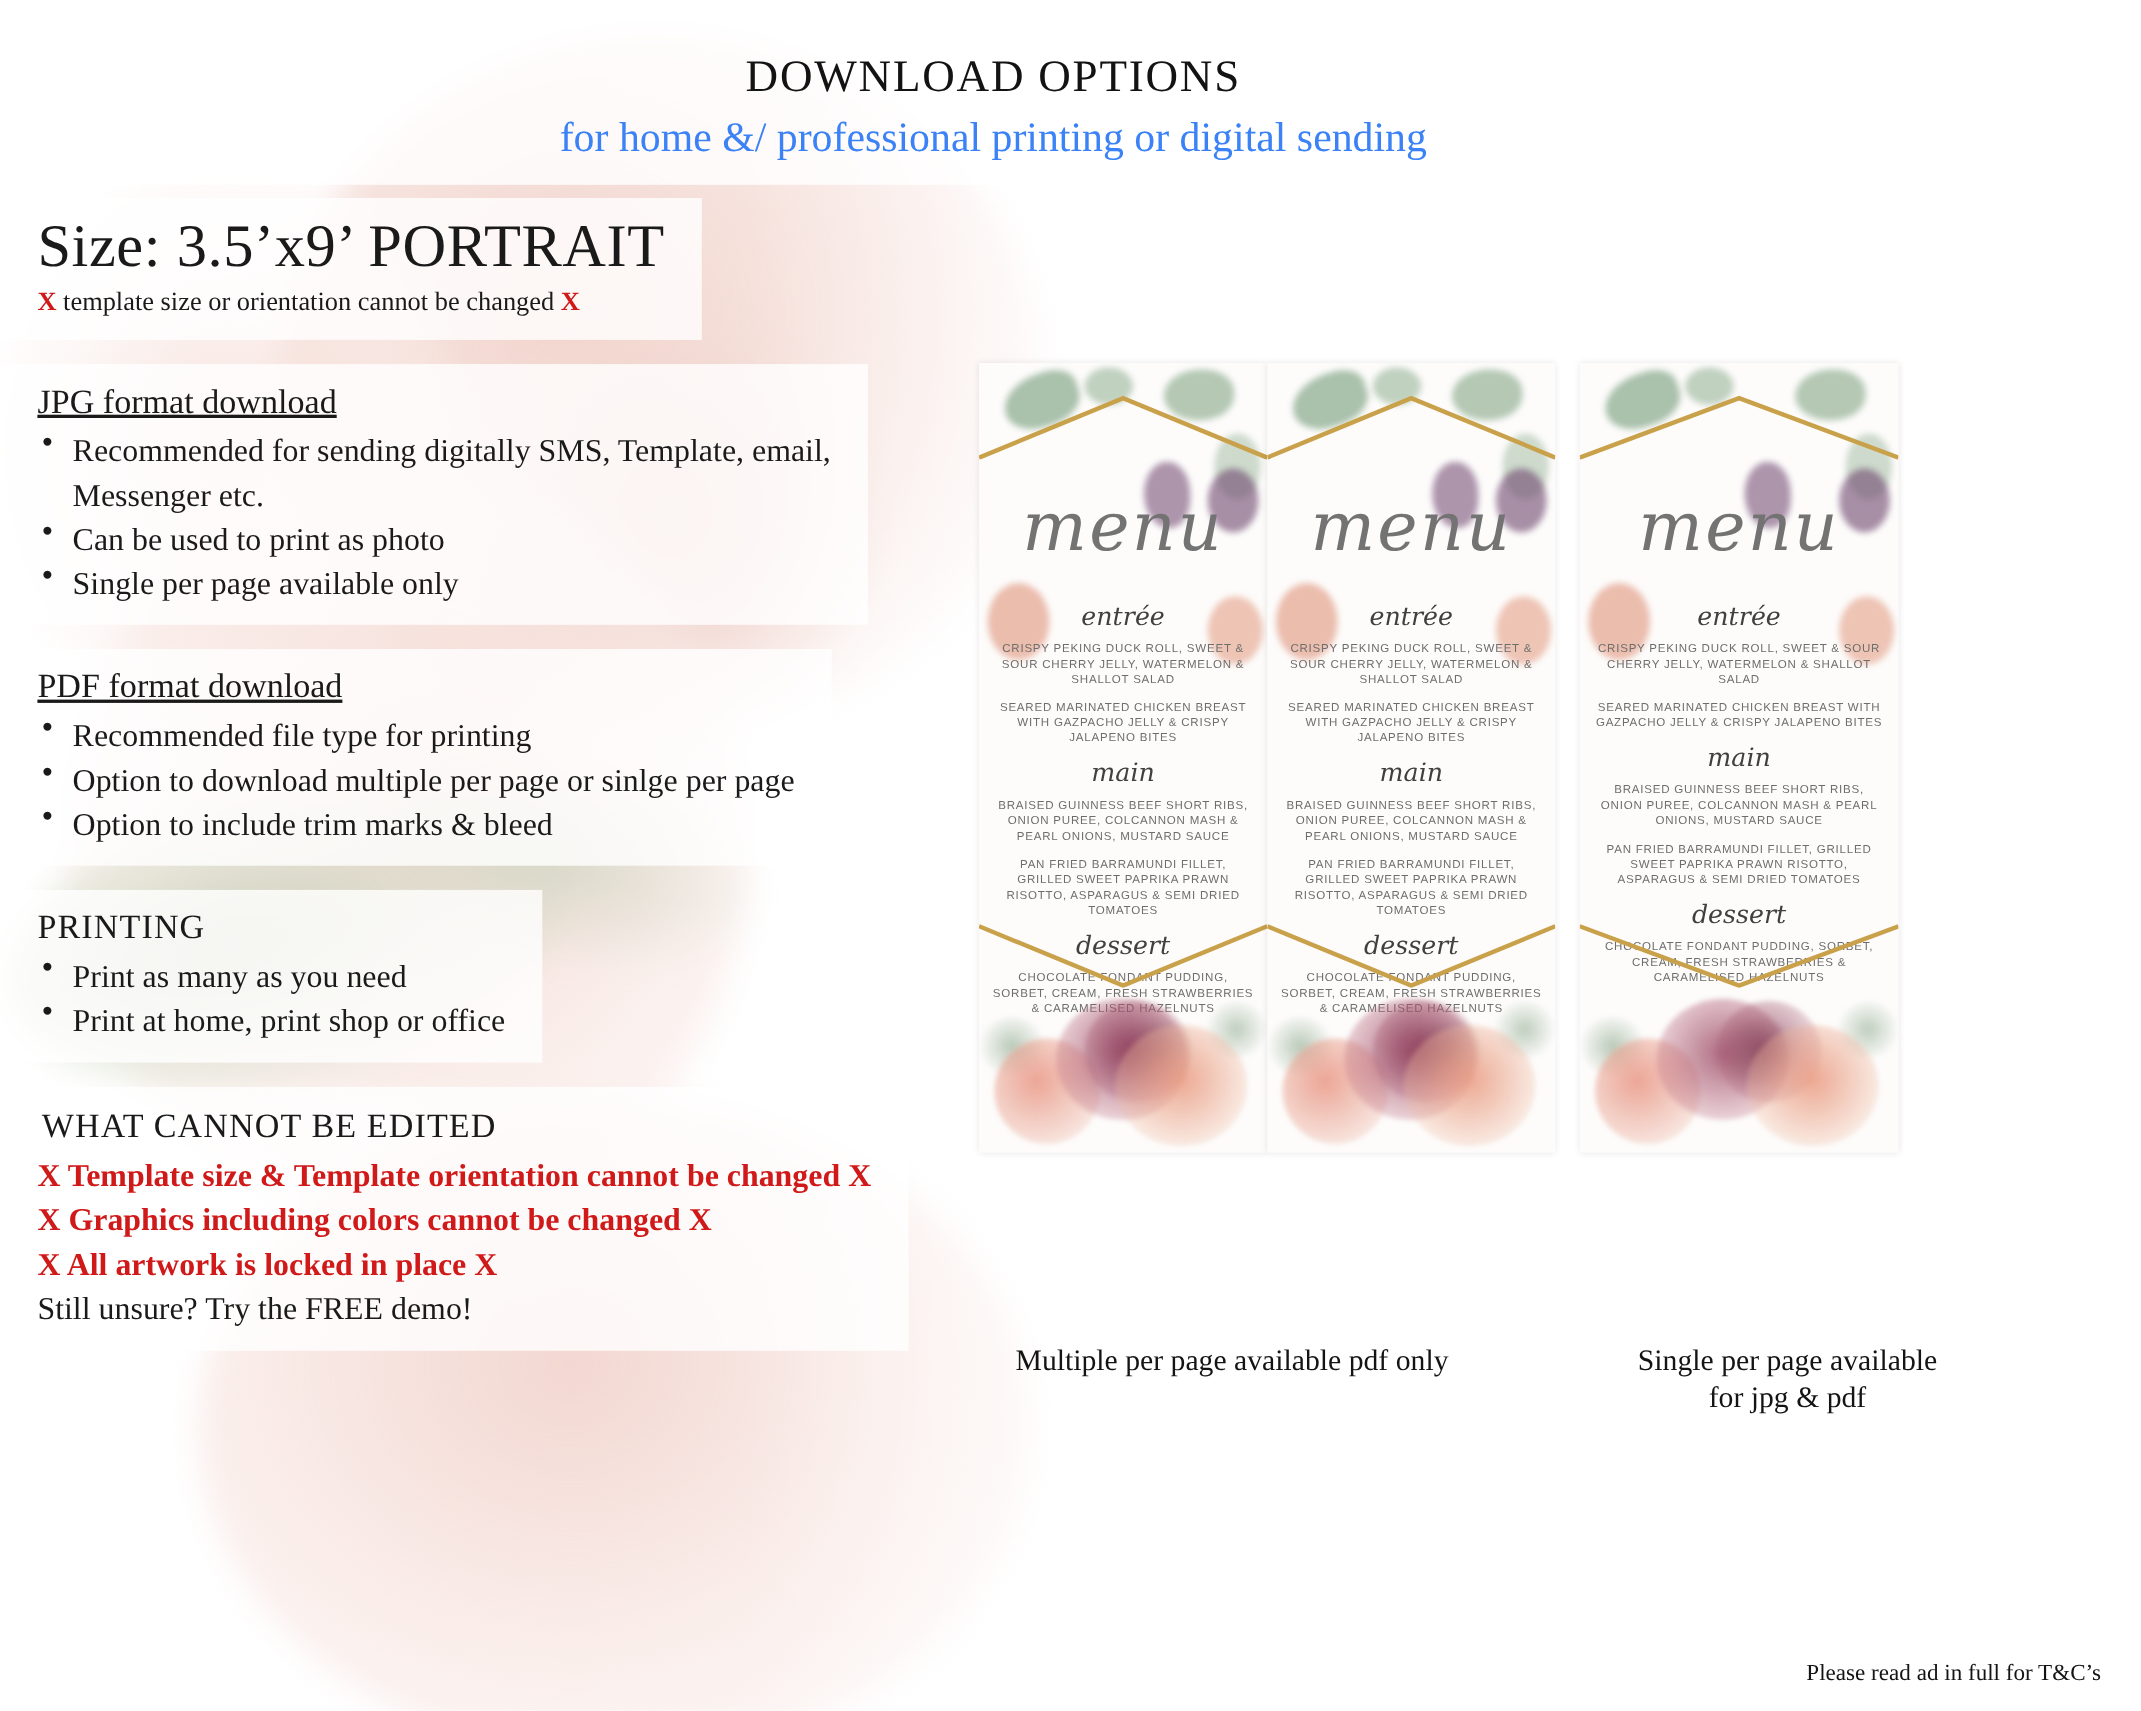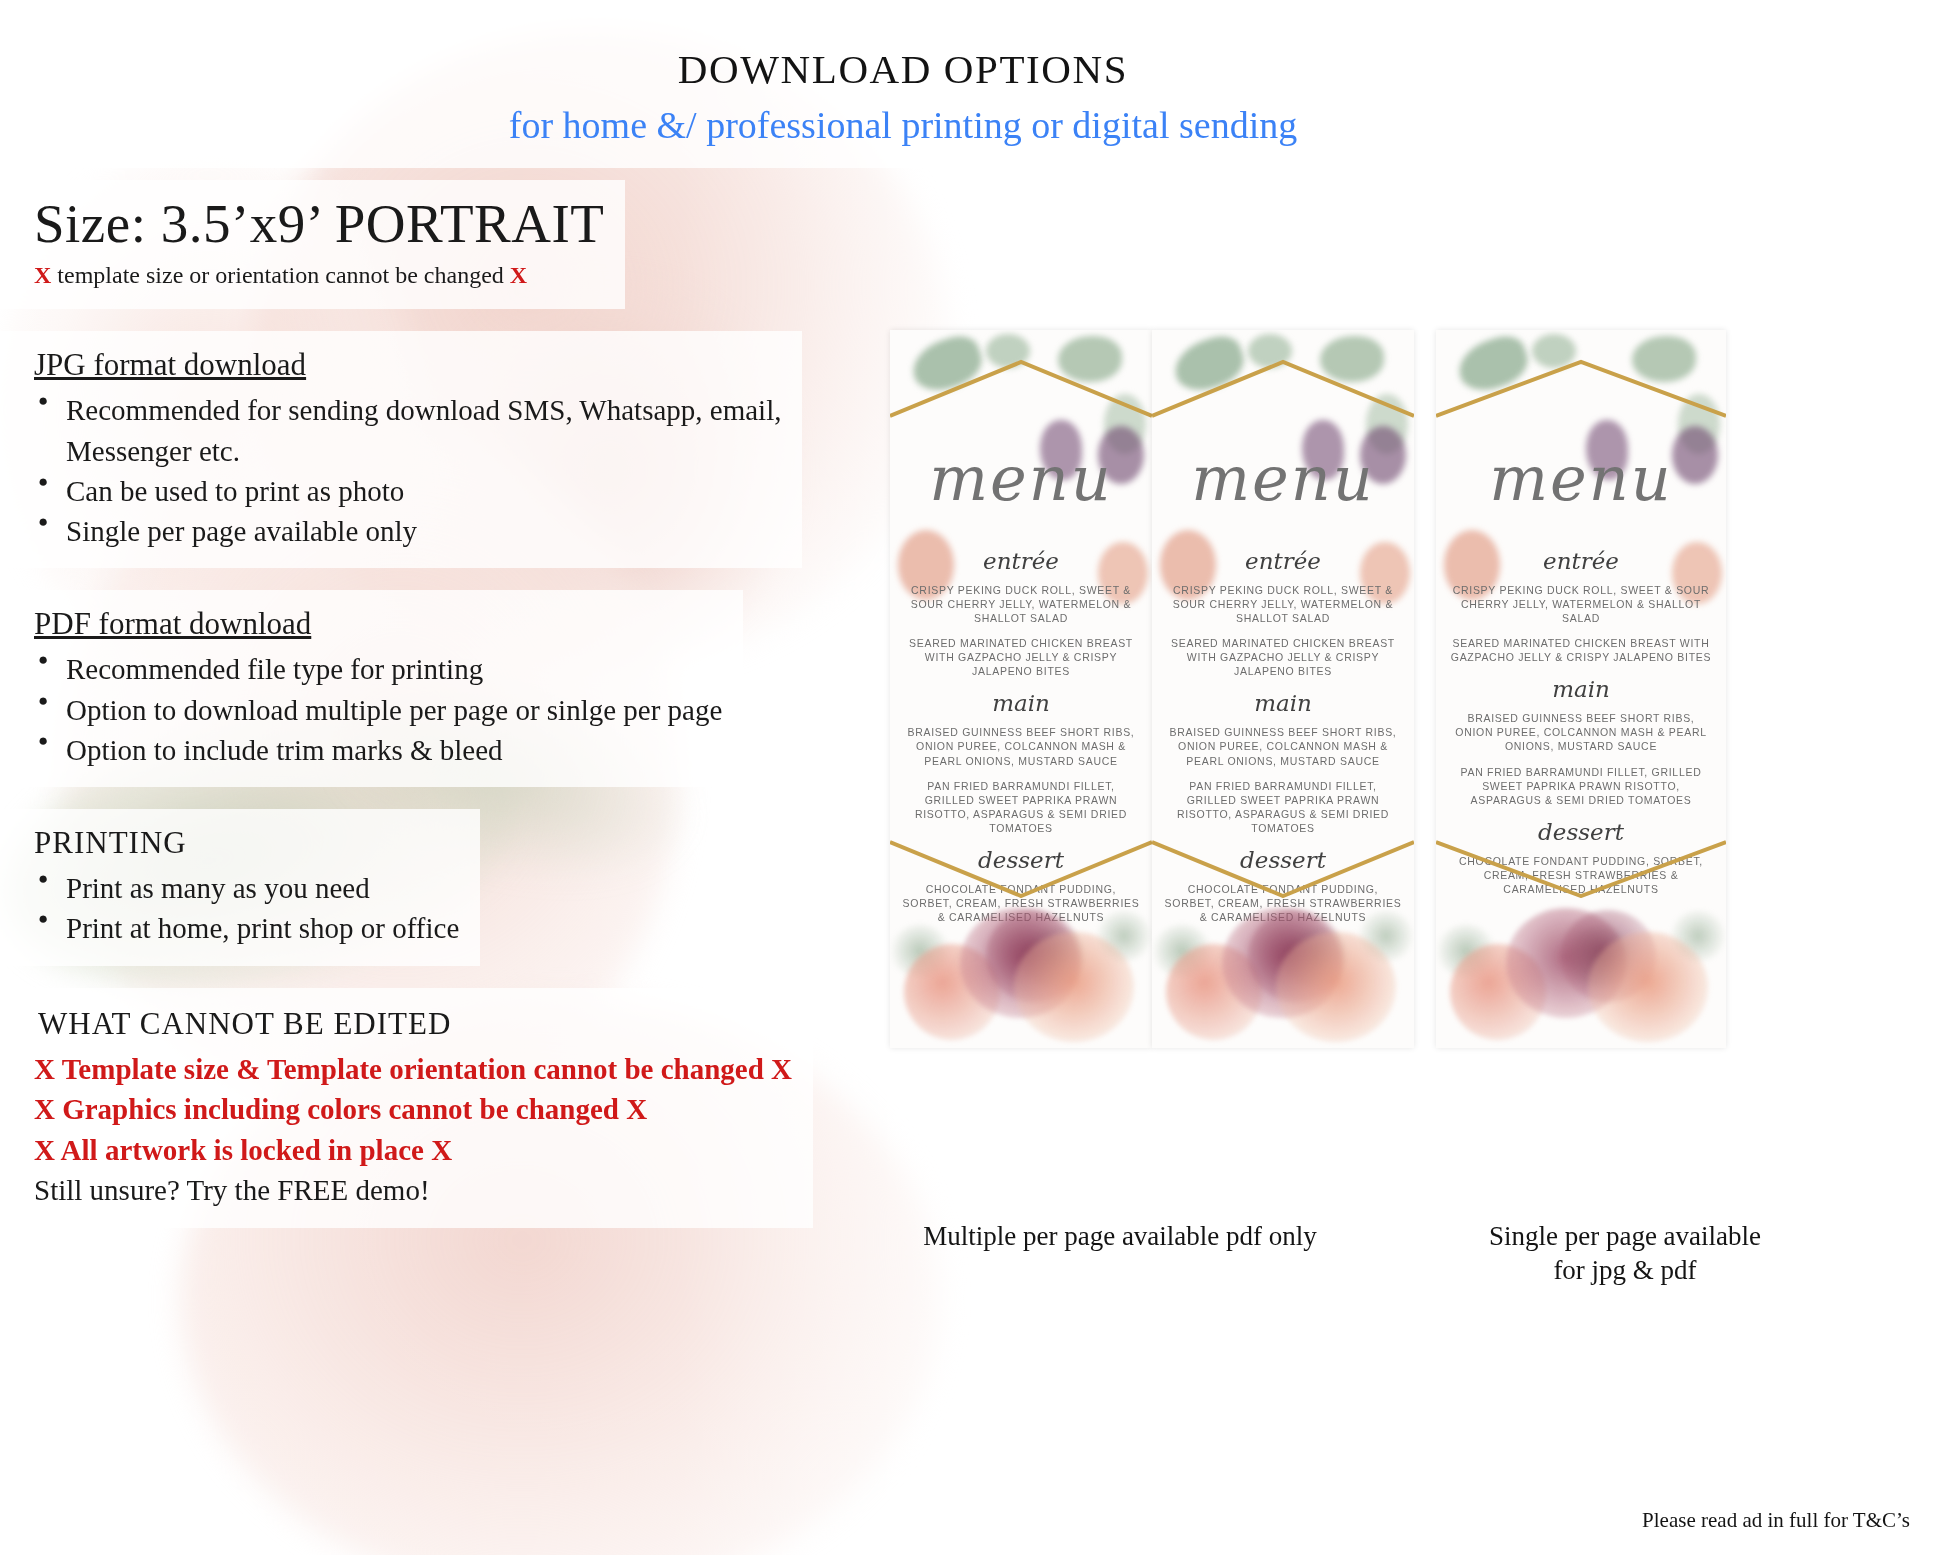--- a/index.html
+++ b/index.html
@@ -89,21 +89,21 @@
   
   .left-col {
     position: absolute;
     left: 0;
     top: 180px;
     width: 900px;
     z-index: 4;
   }
   .block {
     background: rgba(255,255,255,0.80);
-    padding: 10px 21px 16px 34px;
+    padding: 10px 34px 16px 34px;
     margin-bottom: 22px;
     display: inline-block;
     min-width: 0;
   }
 
   .size-title {
     font-size: 55px;
     letter-spacing: 0.5px;
     margin: 4px 0 2px 0;
     line-height: 1.1;
@@ -300,21 +300,21 @@
   <div class="block">
     <div class="size-title">Size: 3.5’x9’ PORTRAIT</div>
     <div class="size-note">
       <span class="x-mark">X</span><span> template size or orientation cannot be changed </span><span class="x-mark">X</span>
     </div>
   </div>
 
   <div class="block">
     <div class="sec-head">JPG format download</div>
     <ul class="bullets">
-      <li>Recommended for sending download SMS, Whatsapp, email,</li>
+      <li>Recommended for sending digitally SMS, Template, email,</li>
       <li class="cont">Messenger etc.</li>
       <li>Can be used to print as photo</li>
       <li>Single per page available only</li>
     </ul>
   </div>
 
   <div class="block">
     <div class="sec-head">PDF format download</div>
     <ul class="bullets">
       <li>Recommended file type for printing</li>

